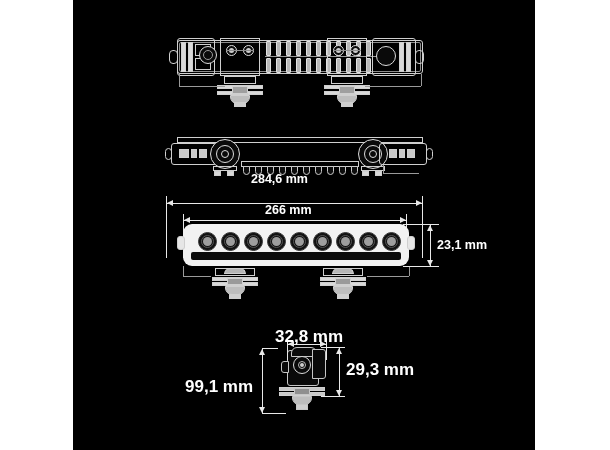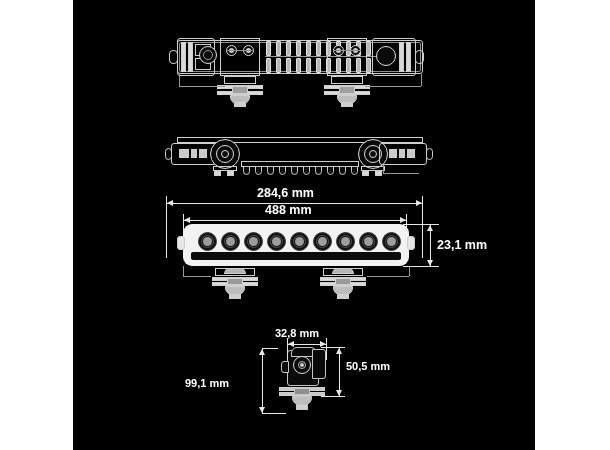--- a/index.html
+++ b/index.html
@@ -23,21 +23,21 @@
   .ln.thin{background:#9a9a9a;}
 
   .box{position:absolute;border:1px solid #cfcfcf;box-sizing:border-box;}
   .box.thin{border-color:#8d8d8d;}
   .box.fill{background:#d9d9d9;}
 
   
   .dimtext{position:absolute;color:#ffffff;font-weight:bold;
            font-family:"Liberation Sans",sans-serif;white-space:nowrap;}
   .d-lg{font-size:12.5px;}
-  .d-md{font-size:11px;}
+  .d-md{font-size:17px;}
 
   
   .arw{position:absolute;width:0;height:0;}
   .arw.l{border-top:3px solid transparent;border-bottom:3px solid transparent;
          border-right:6px solid #e8e8e8;}
   .arw.r{border-top:3px solid transparent;border-bottom:3px solid transparent;
          border-left:6px solid #e8e8e8;}
   .arw.u{border-left:3px solid transparent;border-right:3px solid transparent;
          border-bottom:6px solid #e8e8e8;}
   .arw.dn{border-left:3px solid transparent;border-right:3px solid transparent;
@@ -207,28 +207,28 @@
 
       <div class="ln v thin" style="left:218px;top:32px;height:8px;"></div>
       <div class="ln h thin" style="left:218px;top:40px;width:36px;"></div>
     </div>
 
     <div class="ln v dim" style="left:93px;top:196px;height:62px;"></div>
     <div class="ln v dim" style="left:349px;top:196px;height:62px;"></div>
     <div class="ln h dim" style="left:93px;top:203px;width:257px;"></div>
     <div class="arw l" style="left:94px;top:200px;"></div>
     <div class="arw r" style="left:343px;top:200px;"></div>
-    <div class="dimtext d-lg" style="left:178px;top:186px;margin-left:6px;">284,6 mm</div>
+    <div class="dimtext d-lg" style="left:178px;top:172px;">284,6 mm</div>
 
     <div class="ln v dim" style="left:110px;top:214px;height:44px;"></div>
     <div class="ln v dim" style="left:333px;top:214px;height:44px;"></div>
     <div class="ln h dim" style="left:110px;top:220px;width:224px;"></div>
     <div class="arw l" style="left:111px;top:217px;"></div>
     <div class="arw r" style="left:327px;top:217px;"></div>
-    <div class="dimtext d-lg" style="left:192px;top:203px;">488 mm</div>
+    <div class="dimtext d-lg" style="left:192px;top:203px;">266 mm</div>
 
     <div class="view" id="frontview">
 
       <div id="housing"></div>
       <div id="lensband"></div>
 
       <div class="box" style="left:12px;top:18px;width:8px;height:14px;border-radius:3px;background:#e6e6e6;"></div>
       <div class="box" style="left:242px;top:18px;width:8px;height:14px;border-radius:3px;background:#e6e6e6;"></div>
 
       <div class="lens" style="left:33px;"></div>
@@ -293,21 +293,21 @@
     <div class="ln h dim" style="left:214px;top:344px;width:40px;"></div>
     <div class="arw l" style="left:215px;top:341px;"></div>
     <div class="arw r" style="left:247px;top:341px;"></div>
     <div class="dimtext d-md" style="left:202px;top:327px;">32,8 mm</div>
 
     <div class="ln h dim" style="left:248px;top:347px;width:24px;"></div>
     <div class="ln h dim" style="left:248px;top:396px;width:24px;"></div>
     <div class="ln v dim" style="left:266px;top:347px;height:50px;"></div>
     <div class="arw u" style="left:263px;top:348px;"></div>
     <div class="arw dn" style="left:263px;top:390px;"></div>
-    <div class="dimtext d-md" style="left:273px;top:360px;">50,5 mm</div>
+    <div class="dimtext d-md" style="left:273px;top:360px;">29,3 mm</div>
 
     <div class="ln v dim" style="left:189px;top:348px;height:66px;"></div>
     <div class="ln h dim" style="left:189px;top:348px;width:16px;"></div>
     <div class="ln h dim" style="left:189px;top:413px;width:24px;"></div>
     <div class="arw u" style="left:186px;top:349px;"></div>
     <div class="arw dn" style="left:186px;top:407px;"></div>
     <div class="dimtext d-md" style="left:112px;top:377px;">99,1 mm</div>
 
   </div>
 </div>

